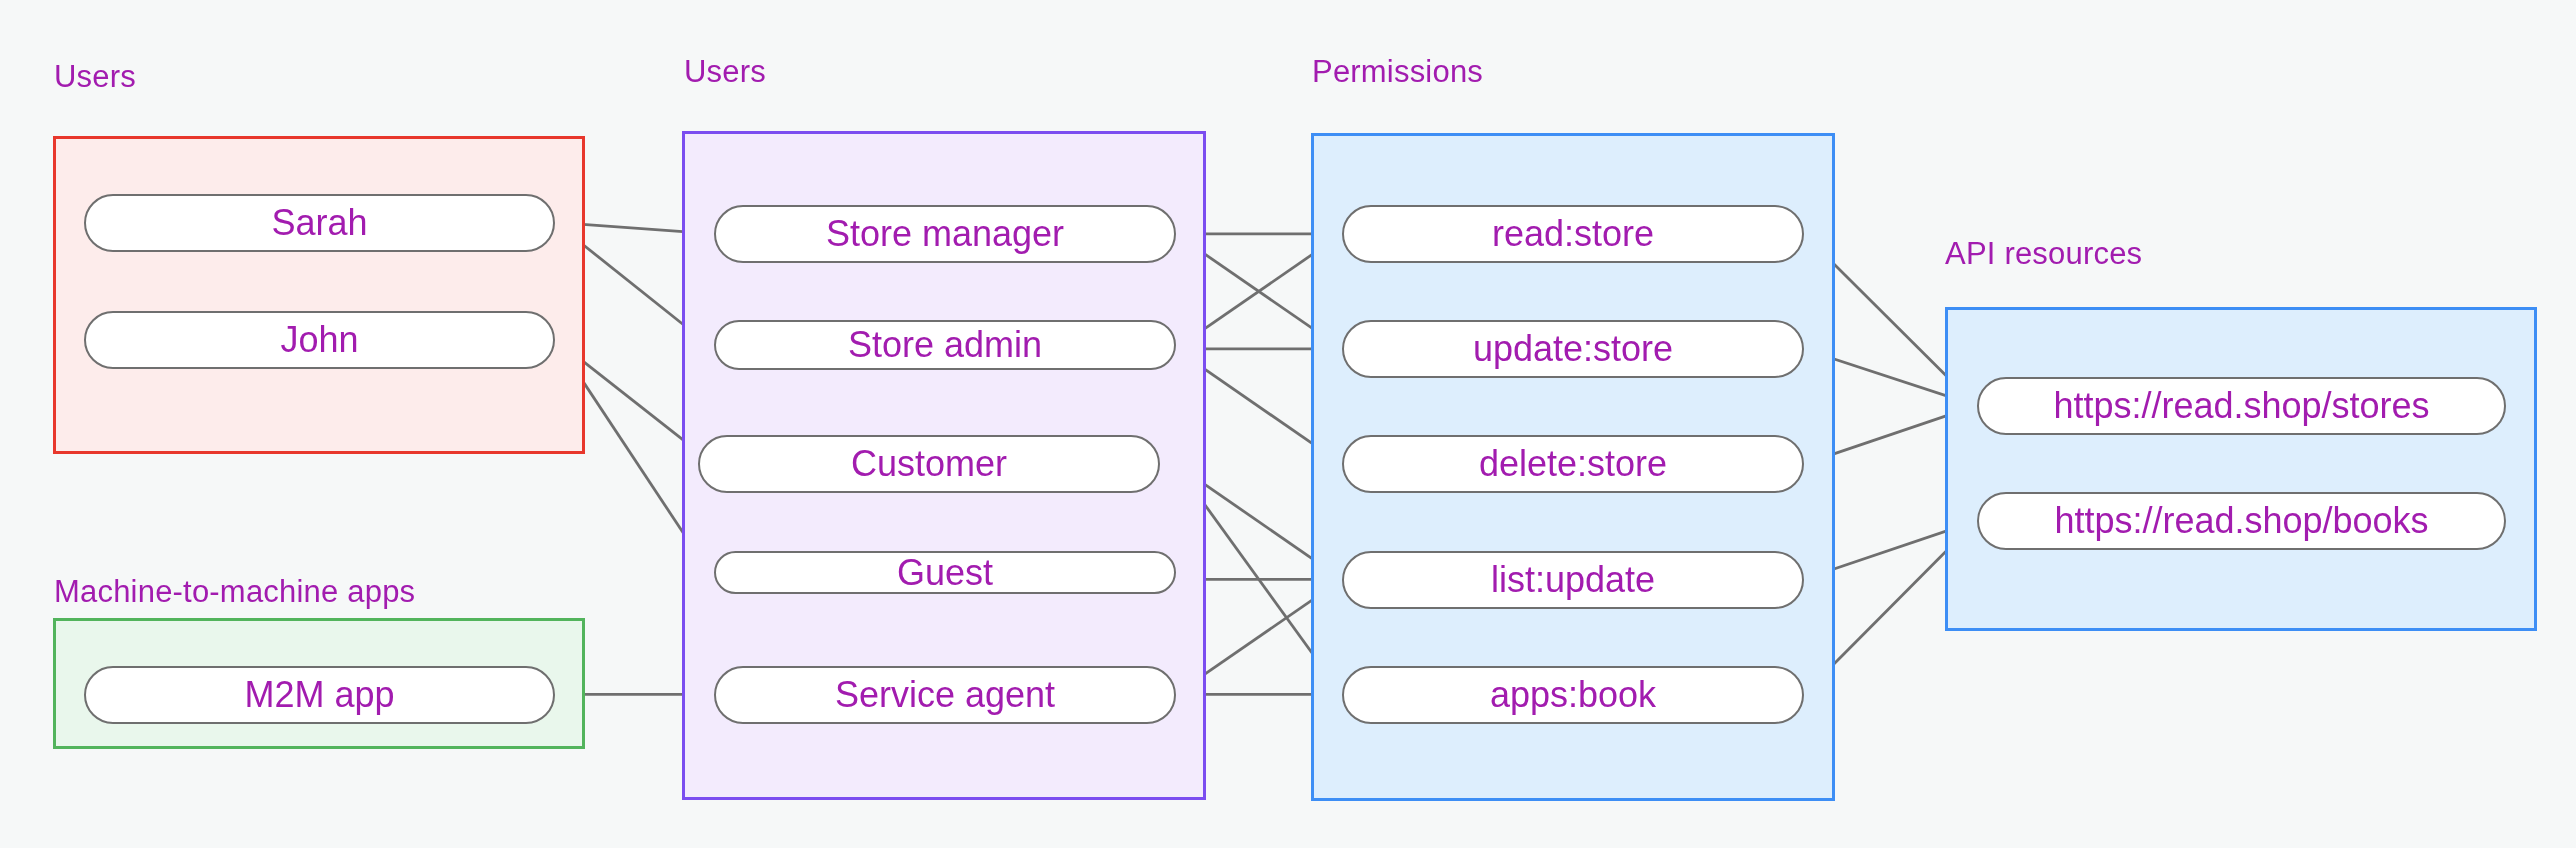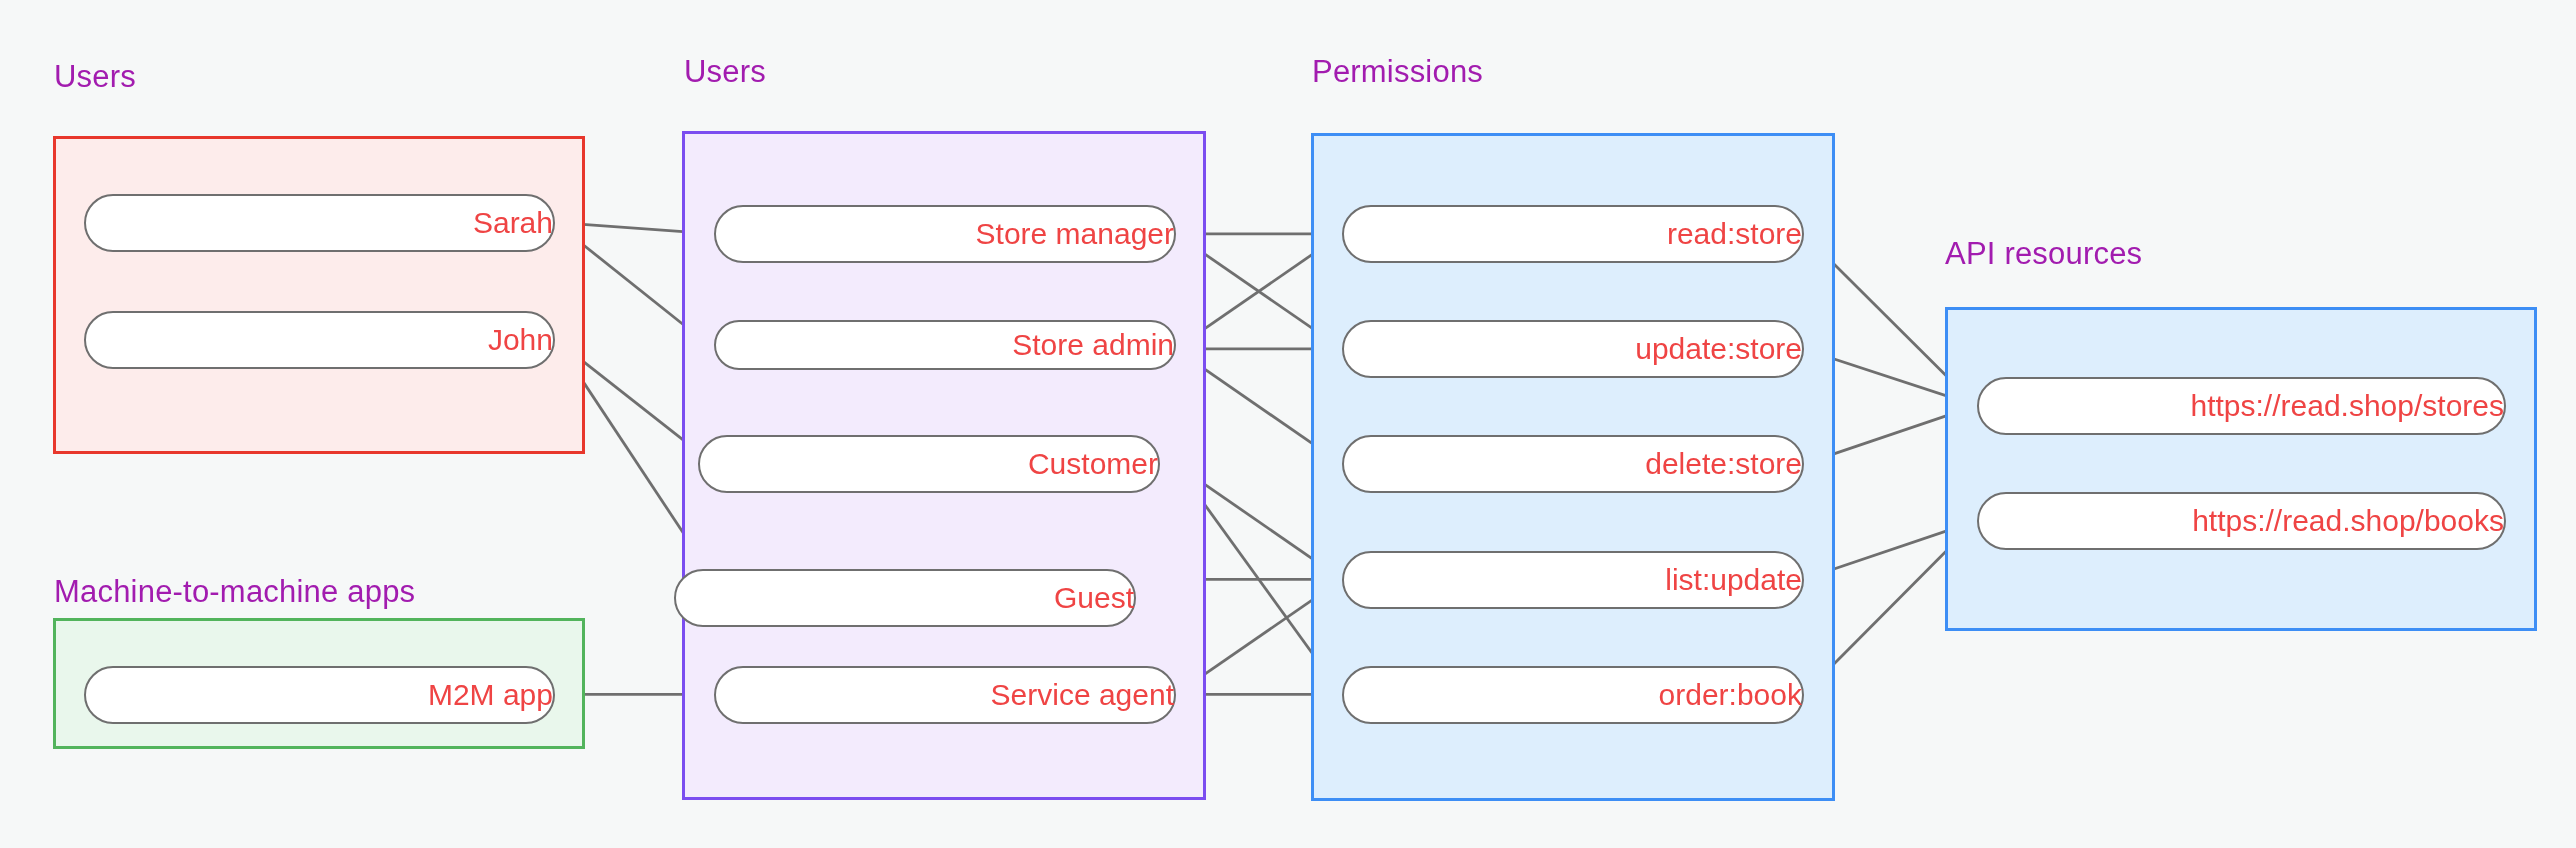--- a/index.html
+++ b/index.html
@@ -25,23 +25,23 @@
     border-width:3.5px;
   }
   .node{
     position:absolute;
     box-sizing:border-box;
     background:#ffffff;
     border:2.6px solid #6f6f6f;
     border-radius:872px;
     display:flex;
     align-items:center;
-    justify-content:flex-end;
-    font-size:30px;
-    color:#ef4444;
+    justify-content:center;
+    font-size:36px;
+    color:#a21caf;
     white-space:nowrap;
   }
   svg#edges{position:absolute;left:0;top:0;width:2576px;height:848px;pointer-events:none;}
   svg#edges line{stroke:#6f6f6f;stroke-width:3.2;}
   svg#edges circle{fill:#6f6f6f;}
 </style>
 </head>
 <body>
 
 <div id="stage">
@@ -97,42 +97,42 @@
       <div class="group-box" style="left: 682px; top: 131px; width: 524px; height: 669px; border-color: rgb(123, 77, 240); background: rgb(243, 235, 253);"></div>
       <div class="node" style="left: 714px; top: 205px; width: 462px; height: 58px;">
         <span>Store manager</span>
       </div>
       <div class="node" style="left: 714px; top: 320px; width: 462px; height: 50px;">
         <span>Store admin</span>
       </div>
       <div class="node" style="left: 698px; top: 435px; width: 462px; height: 58px;">
         <span>Customer</span>
       </div>
-      <div class="node" style="left: 674px; top: 551px; width: 462px; height: 58px; margin-top: 18px;">
+      <div class="node" style="left: 714px; top: 551px; width: 462px; height: 43px;">
         <span>Guest</span>
       </div>
       <div class="node" style="left: 714px; top: 666px; width: 462px; height: 58px;">
         <span>Service agent</span>
       </div>
       <div class="group-label" style="left: 1312px; top: 54px;">Permissions</div>
       <div class="group-box" style="left: 1311px; top: 133px; width: 524px; height: 668px; border-color: rgb(61, 142, 245); background: rgb(221, 238, 253);"></div>
       <div class="node" style="left: 1342px; top: 205px; width: 462px; height: 58px;">
         <span>read:store</span>
       </div>
       <div class="node" style="left: 1342px; top: 320px; width: 462px; height: 58px;">
         <span>update:store</span>
       </div>
       <div class="node" style="left: 1342px; top: 435px; width: 462px; height: 58px;">
         <span>delete:store</span>
       </div>
       <div class="node" style="left: 1342px; top: 551px; width: 462px; height: 58px;">
         <span>list:update</span>
       </div>
       <div class="node" style="left: 1342px; top: 666px; width: 462px; height: 58px;">
-        <span>order:book</span>
+        <span>apps:book</span>
       </div>
       <div class="group-label" style="left: 1945px; top: 236px;">API resources</div>
       <div class="group-box" style="left: 1945px; top: 307px; width: 592px; height: 324px; border-color: rgb(61, 142, 245); background: rgb(221, 238, 253);"></div>
       <div class="node" style="left: 1977px; top: 377px; width: 529px; height: 58px;">
         <span>https://read.shop/stores</span>
       </div>
       <div class="node" style="left: 1977px; top: 492px; width: 529px; height: 58px;">
         <span>https://read.shop/books</span>
       </div>
     </div>

